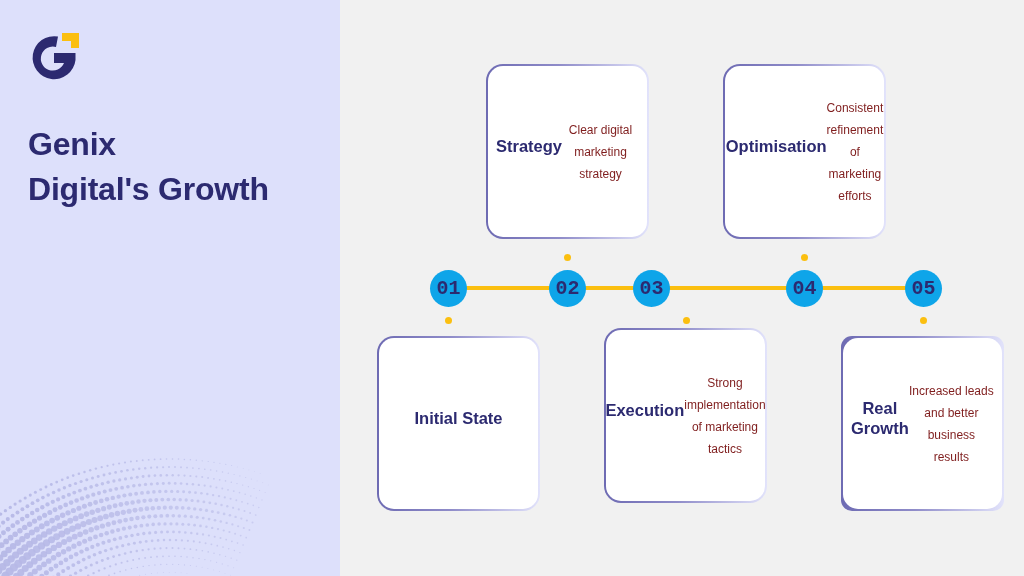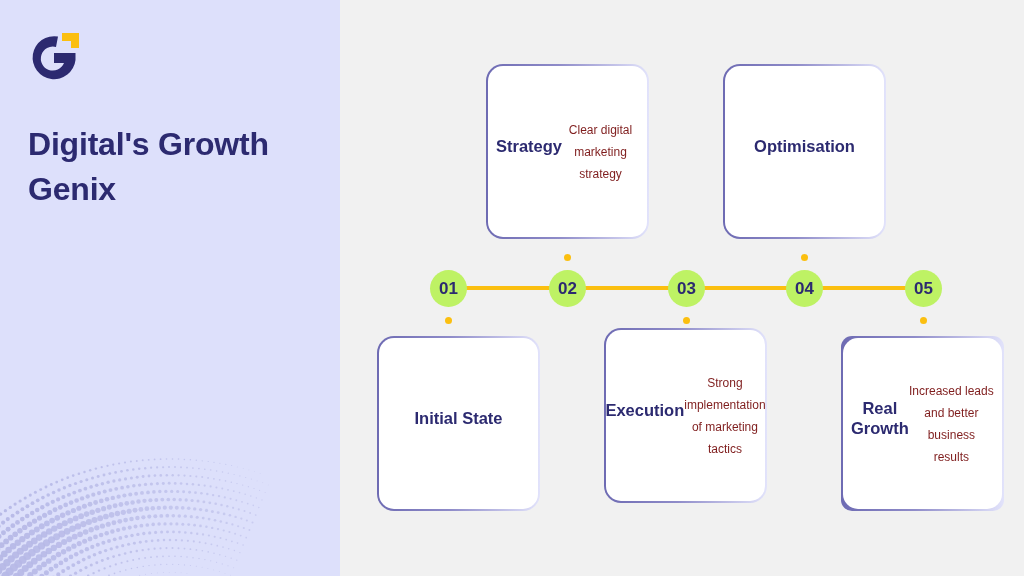--- a/index.html
+++ b/index.html
@@ -6,43 +6,43 @@
   html, body { width: 1024px; height: 576px; overflow: hidden; }
   body { position: relative; background: #f1f1f1; font-family: "Liberation Sans", "DejaVu Sans", sans-serif; }
 
   .left-panel { position: absolute; left: 0; top: 0; width: 340px; height: 576px; background: #dde0fb; overflow: hidden; }
   .logo { position: absolute; left: 27px; top: 32px; width: 54px; height: 52px; }
   .title { position: absolute; left: 28px; top: 122px; width: 300px; color: #2c2a70; font-weight: 700; font-size: 32px; line-height: 45px; letter-spacing: -0.2px; }
   .title span { display: block; }
   .dots { position: absolute; left: 0; top: 400px; width: 340px; height: 176px; }
 
   .timeline-line { position: absolute; left: 448px; top: 286px; width: 475px; height: 4px; background: #fbbf10; }
-  .step-circle { position: absolute; width: 37px; height: 37px; border-radius: 50%; background: #bef264; color: #2c2a70; font-weight: 700; font-size: 17px; display: flex; align-items: center; justify-content: center; }
+  .step-circle { position: absolute; width: 37px; height: 37px; border-radius: 50%; background: #0ea5e9; color: #2c2a70; font-weight: 700; font-size: 20px; display: flex; align-items: center; justify-content: center; font-family: Liberation Mono, monospace; }
   .connector-dot { position: absolute; width: 7px; height: 7px; border-radius: 50%; background: #fbbf10; }
 
   .card { position: absolute; width: 163px; height: 175px; border-radius: 17px; padding: 2px;
           background: linear-gradient(90deg, #6e6bb3 0%, #8f8cc9 45%, #e2e3fb 100%); }
   .card-inner { width: 100%; height: 100%; border-radius: 15px; background: #ffffff;
                 display: flex; flex-direction: row; align-items: center; justify-content: center; padding: 0 8px; text-align: center; }
   .card-title { color: #2c2a70; font-weight: 700; font-size: 16.5px; line-height: 20px; margin-bottom: 12px; }
   .card-desc { color: #7f1d1d; font-size: 12px; line-height: 22px; }
 </style>
 </head>
 <body>
 
 <div class="left-panel">
   <svg class="logo" viewBox="0 0 54 52">
     <path d="M 31 4.5 A 21.5 21.5 0 1 0 48.5 28 L 48.5 21 L 27 21 L 27 31 L 37 31 A 12 12 0 1 1 29 15 Z" fill="#2c2a70"></path>
     <rect x="35" y="1" width="17" height="15" fill="#fbbf10"></rect>
     <rect x="35" y="9" width="9" height="7" fill="#dde0fb"></rect>
   </svg>
 
   <h1 class="title">
+    <span>Genix</span>
     <span>Digital's Growth</span>
-    <span>Genix</span>
   </h1>
 
   <svg class="dots" id="dots" viewBox="0 0 340 176">
       <circle cx="-4.0" cy="117.6" r="1.70" fill="#b6b8e6" opacity="0.96"></circle>
       <circle cx="0.7" cy="114.1" r="1.68" fill="#b6b8e6" opacity="0.95"></circle>
       <circle cx="5.4" cy="110.7" r="1.65" fill="#b6b8e6" opacity="0.94"></circle>
       <circle cx="10.3" cy="107.4" r="1.63" fill="#b6b8e6" opacity="0.93"></circle>
       <circle cx="15.1" cy="104.1" r="1.60" fill="#b6b8e6" opacity="0.92"></circle>
       <circle cx="20.1" cy="101.0" r="1.58" fill="#b6b8e6" opacity="0.91"></circle>
       <circle cx="25.2" cy="98.0" r="1.55" fill="#b6b8e6" opacity="0.90"></circle>
@@ -642,34 +642,35 @@
 
 <div class="step-circle" style="left:549px;top:270px;">02</div>
 <div class="connector-dot" style="left:564px;top:254px;"></div>
 <div class="card" style="left:486px;top:64px;">
   <div class="card-inner">
     <div class="card-title">Strategy</div>
     <div class="card-desc" style="width:105px;">Clear digital marketing strategy</div>
   </div>
 </div>
 
-<div class="step-circle" style="left:668px;top:270px;">03</div>
+<div class="step-circle" style="left:633px;top:270px;">03</div>
 <div class="connector-dot" style="left:683px;top:317px;"></div>
 <div class="card" style="left:604px;top:328px;">
   <div class="card-inner">
     <div class="card-title">Execution</div>
     <div class="card-desc" style="width:135px;">Strong implementation of marketing tactics</div>
   </div>
 </div>
 
 <div class="step-circle" style="left:786px;top:270px;">04</div>
 <div class="connector-dot" style="left:801px;top:254px;"></div>
 <div class="card" style="left:723px;top:64px;">
   <div class="card-inner">
     <div class="card-title">Optimisation</div>
+    <div class="card-desc" style="width:145px;">Consistent refinement of marketing efforts</div>
   </div>
 </div>
 
 <div class="step-circle" style="left:905px;top:270px;">05</div>
 <div class="connector-dot" style="left:920px;top:317px;"></div>
 <div class="card" style="left:841px;top:336px;border-radius:11px;">
   <div class="card-inner">
     <div class="card-title">Real Growth</div>
     <div class="card-desc" style="width:150px;">Increased leads and better business results</div>
   </div>

